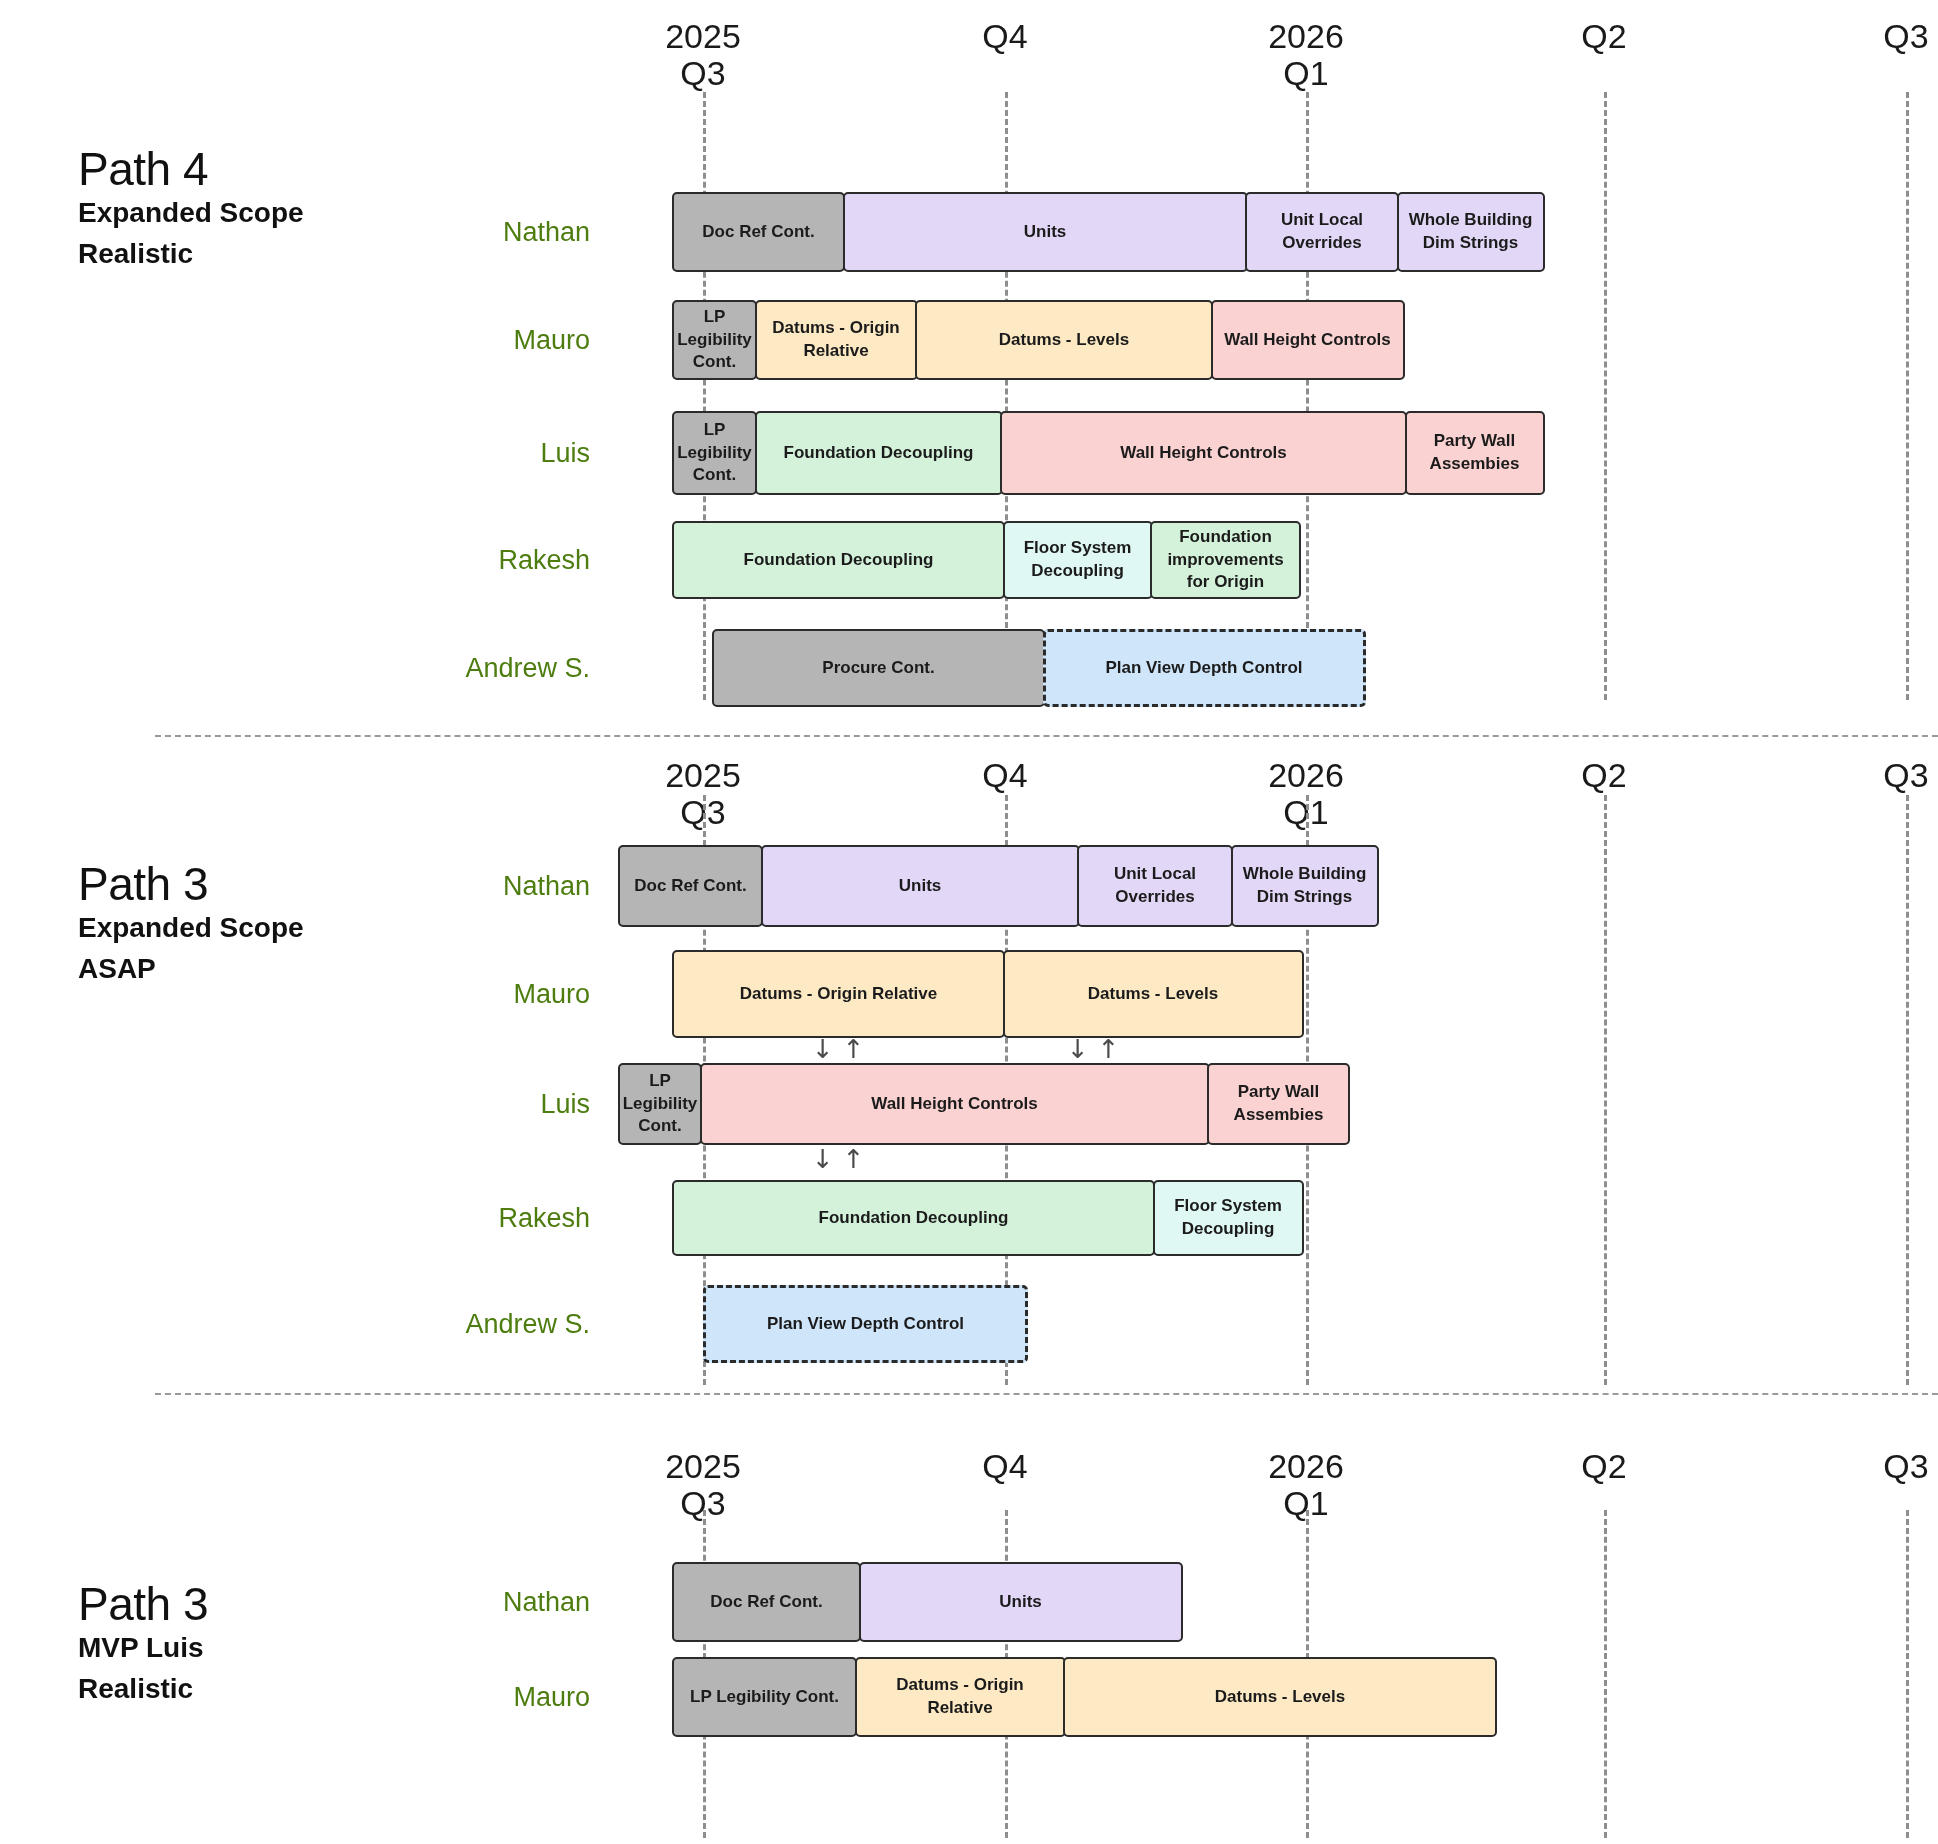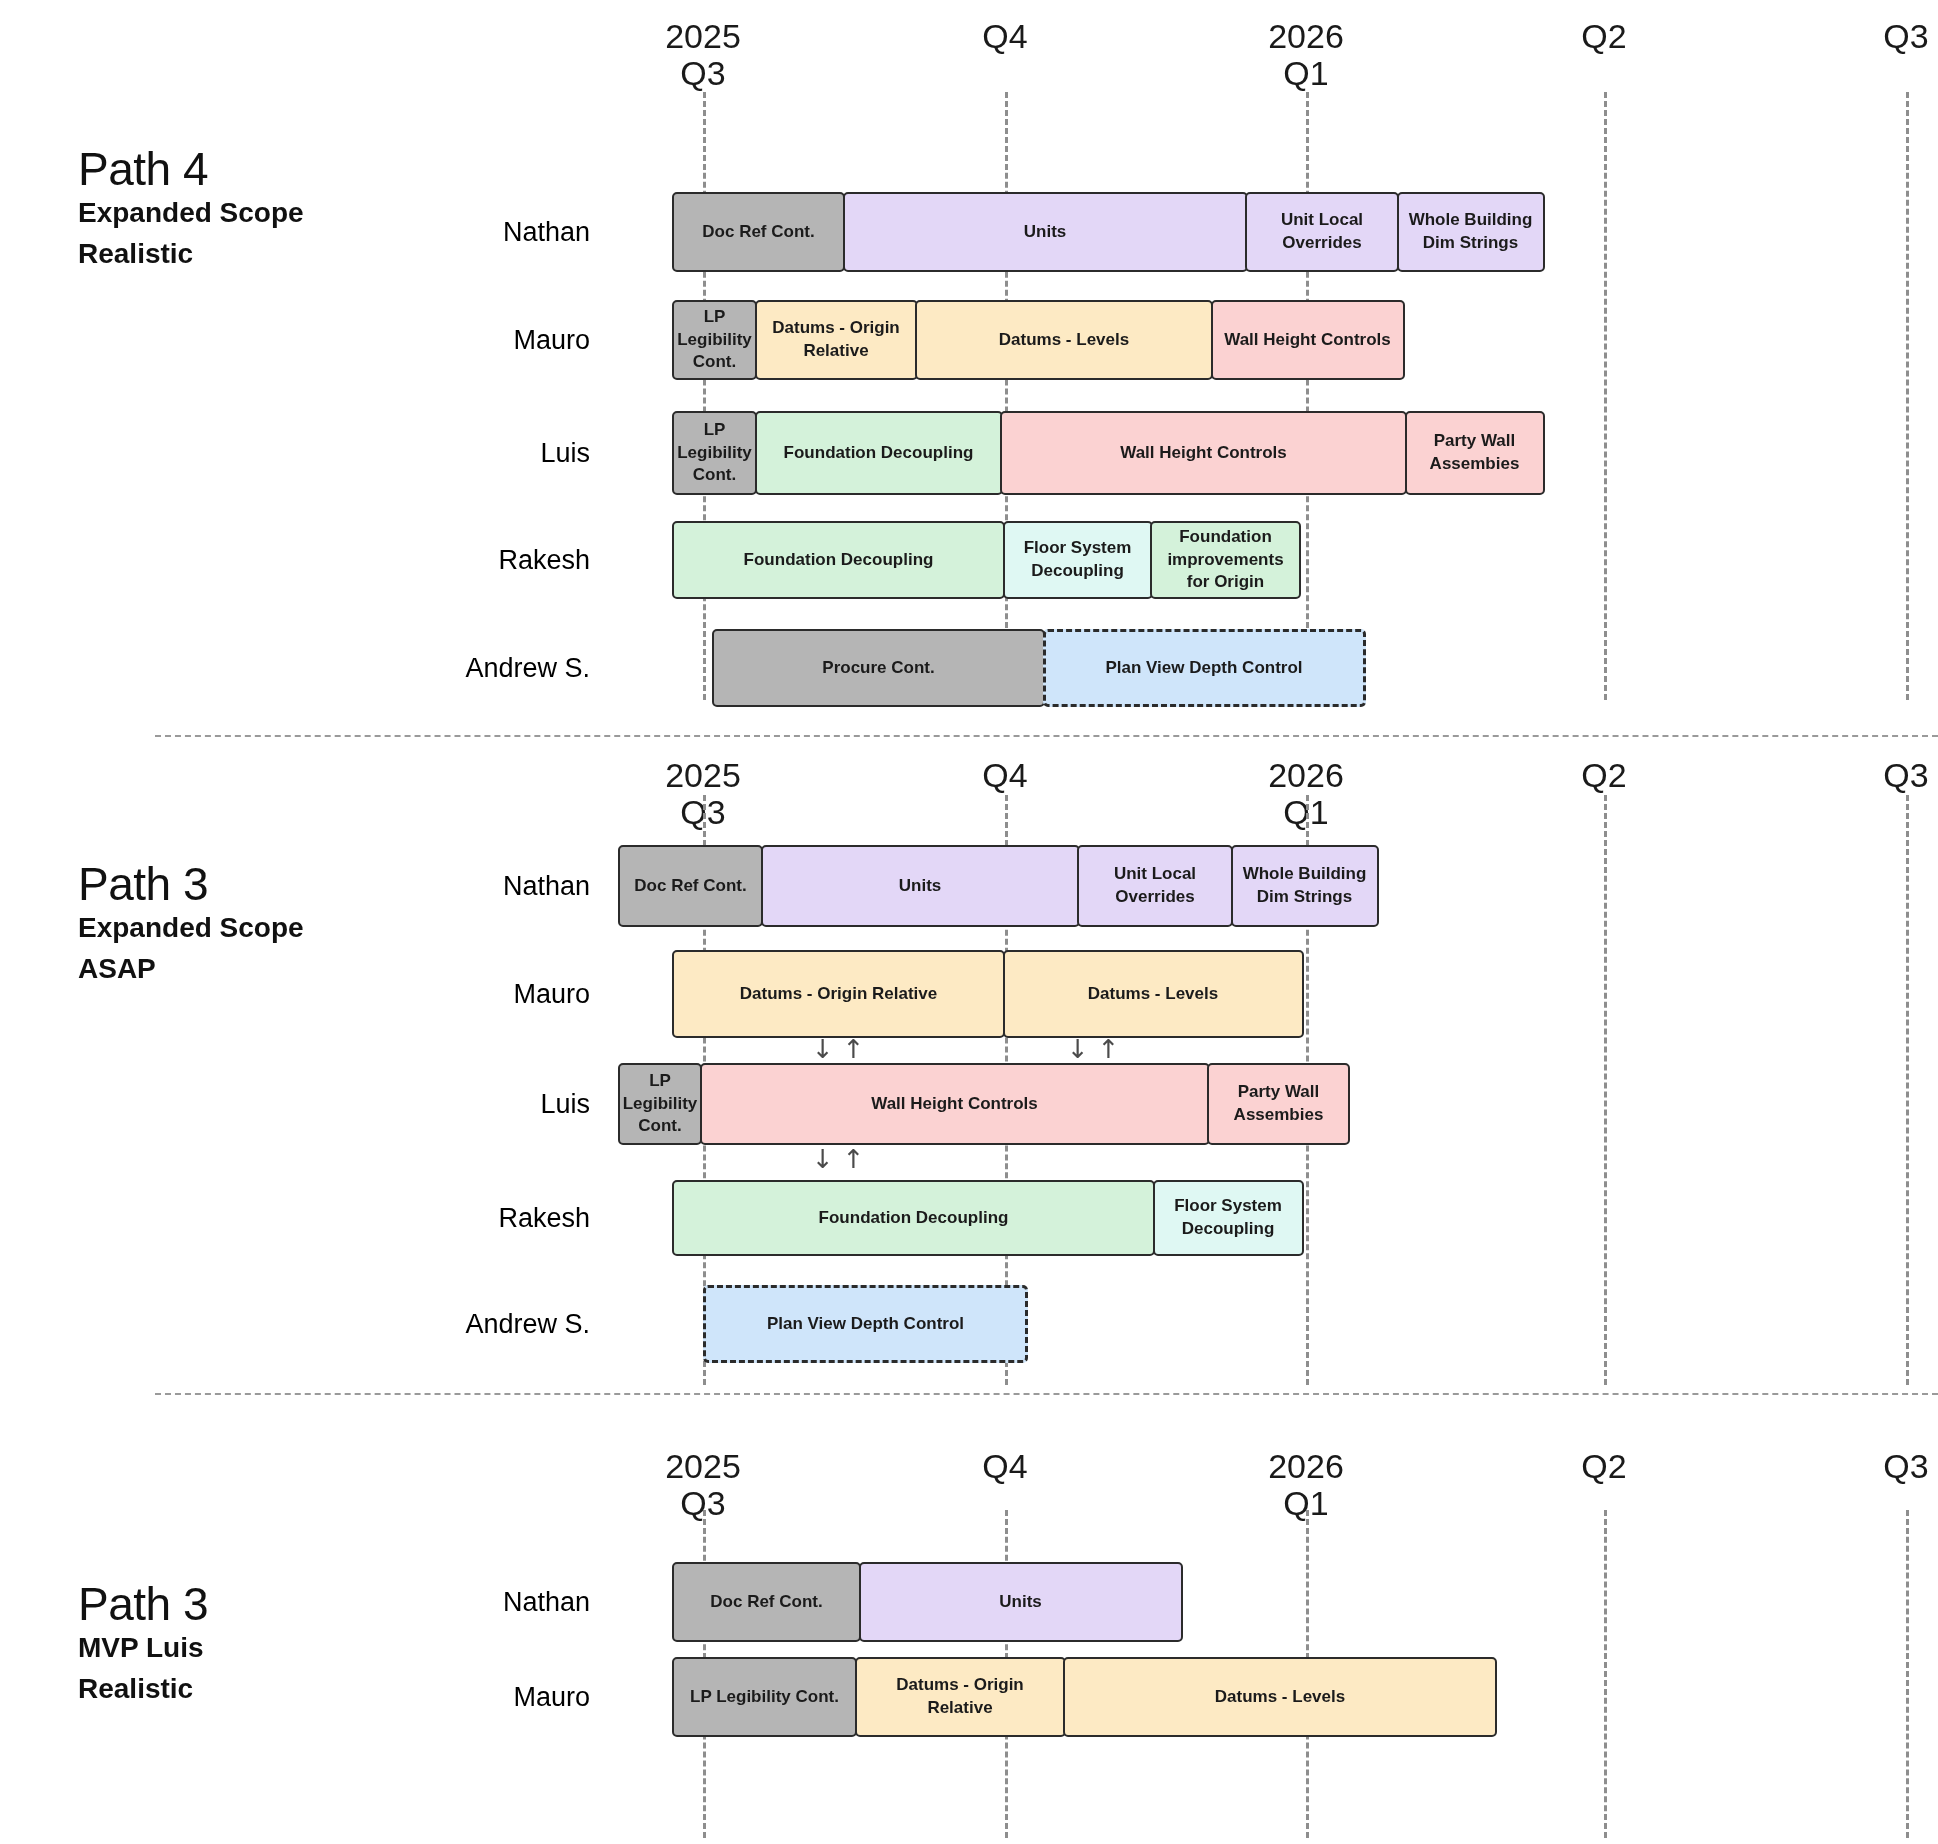--- a/index.html
+++ b/index.html
@@ -50,21 +50,21 @@
   .axis-year { display: block; }
   .gridline {
     position: absolute;
     width: 0;
     border-left: 3px dashed #8e8e8e;
   }
 
   
   .row-name {
     position: absolute;
-    font-size: 27px; font-weight: 400; color: #000000;
+    font-size: 27px; font-weight: 400; color: #4d7c0f;
     white-space: nowrap;
     transform: translateY(-50%);
     text-align: right;
   }
 
   
   .bargroup {
     position: absolute;
     display: flex;
     border-radius: 5px;

